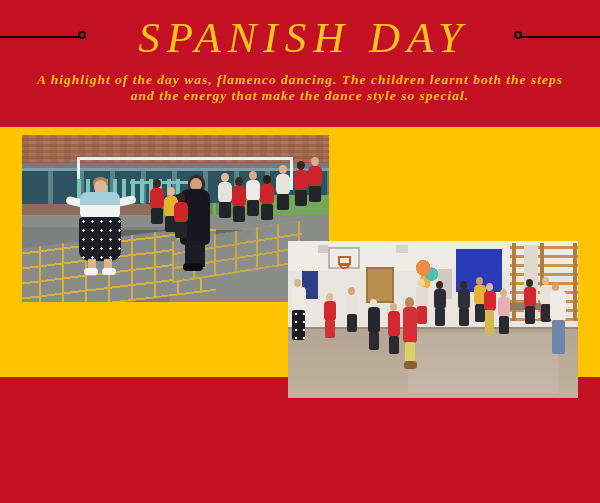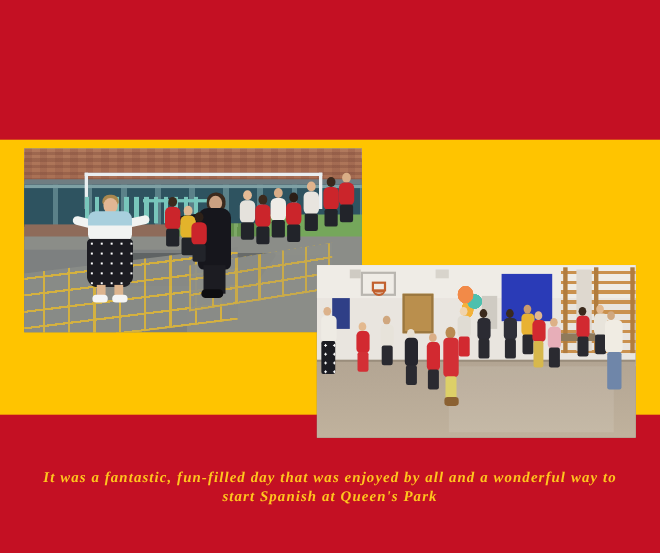--- a/index.html
+++ b/index.html
@@ -175,20 +175,30 @@
     line-height:17px;
     letter-spacing:1.0px;
     color:#ffc61e;
   }
 </style>
 </head>
 <body>
 
 <div class="poster">
 
+  <div class="header">
+    <div class="rule left"></div>
+    <div class="dot left"></div>
+    <div class="rule right"></div>
+    <div class="dot right"></div>
+
+    <div class="title">SPANISH DAY</div>
+
+    <div class="subtitle">A highlight of the day was, flamenco dancing. The children learnt both the steps and the energy that make the dance style so special.</div>
+  </div>
 
   <div class="band"></div>
 
   <div class="photo photo-outdoor">
     <div class="ph o-sky"></div>
     <div class="ph o-brick"></div>
     <div class="ph o-fascia"></div>
     <div class="ph o-windows"></div>
     <div class="ph o-winframe"></div>
     <div class="ph o-wallbot"></div>
@@ -369,15 +379,14 @@
       <div class="d-l" style="background:#2a2a30;left:1px;top:33px;"></div>
     </div>
     <div class="ph d" style="left:115px;top:56px;">
       <div class="d-h" style="background:#b88a52;left:2px;top:0;width:9px;height:11px;"></div>
       <div class="d-b" style="background:#d03036;left:0;top:10px;width:14px;height:36px;"></div>
       <div class="d-l" style="background:#ddd06a;left:2px;top:45px;width:10px;height:22px;"></div>
       <div class="d-l" style="background:#8a6133;left:1px;top:64px;width:13px;height:8px;border-radius:3px;"></div>
     </div>
   </div>
 
-  <div class="caption">It was a fantastic, fun-filled day that was enjoyed by all and a wonderful way to start Spanish at Queen's Park</div>
 
 </div>
 
 </body></html>

